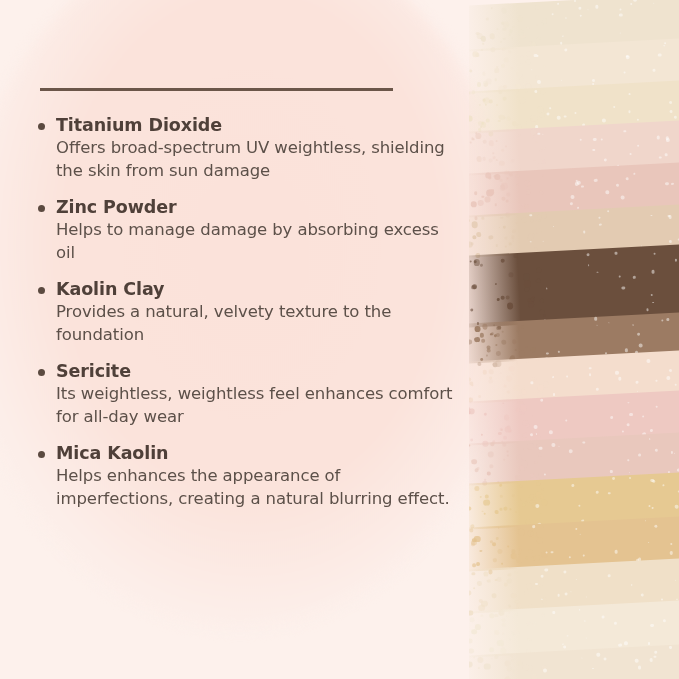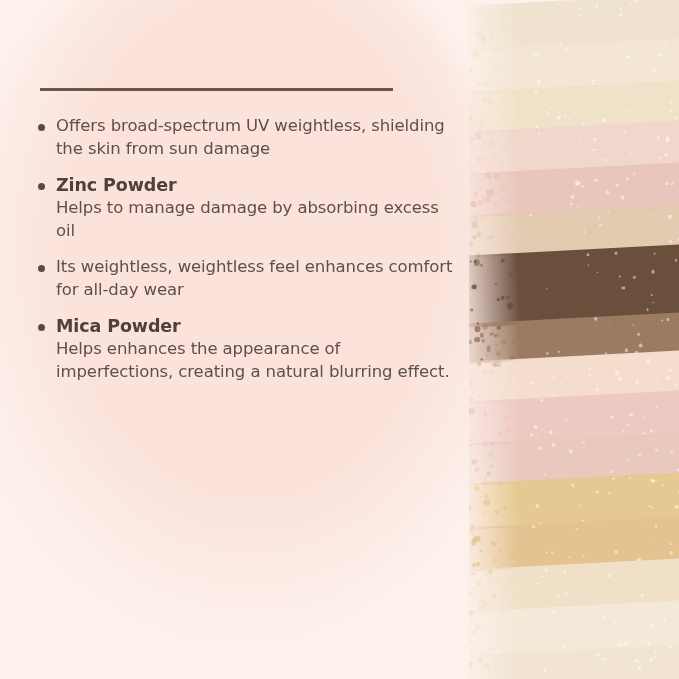--- a/index.html
+++ b/index.html
@@ -946,36 +946,43 @@
       </div>
     </div>
 
   <div class="content">
     <div class="title-underline"></div>
 
     <div class="list">
 
       <div class="item">
         <span class="bullet"></span>
+        <div class="item-title">Titanium Dioxide</div>
         <div class="item-desc">Offers broad-spectrum UV weightless, shielding the skin from sun damage</div>
       </div>
 
       <div class="item">
         <span class="bullet"></span>
         <div class="item-title">Zinc Powder</div>
         <div class="item-desc">Helps to manage damage by absorbing excess oil</div>
       </div>
 
-
       <div class="item">
         <span class="bullet"></span>
-        <div class="item-desc">Its weightless, weightless feel enhances comfort for all-day wear</div>
+        <div class="item-title">Kaolin Clay</div>
+        <div class="item-desc">Provides a natural, velvety texture to the foundation</div>
       </div>
 
       <div class="item">
         <span class="bullet"></span>
-        <div class="item-title">Mica Powder</div>
+        <div class="item-title">Sericite</div>
+        <div class="item-desc">Its weightless, weightless feel enhances comfort for all-day wear</div>
+      </div>
+
+      <div class="item">
+        <span class="bullet"></span>
+        <div class="item-title">Mica Kaolin</div>
         <div class="item-desc">Helps enhances the appearance of imperfections, creating a natural blurring effect.</div>
       </div>
 
     </div>
   </div>
 </div>
 
 </body></html>

